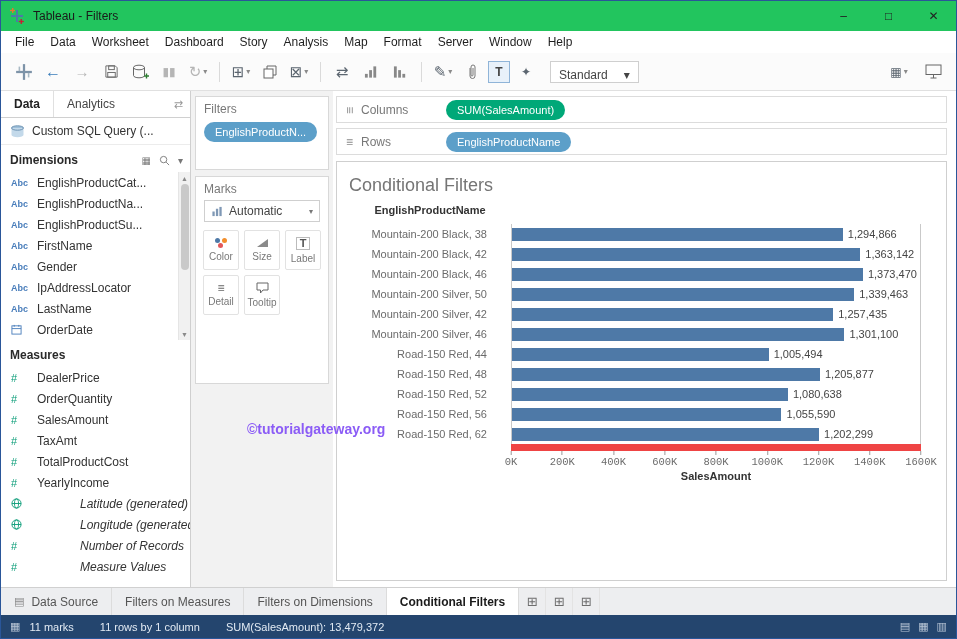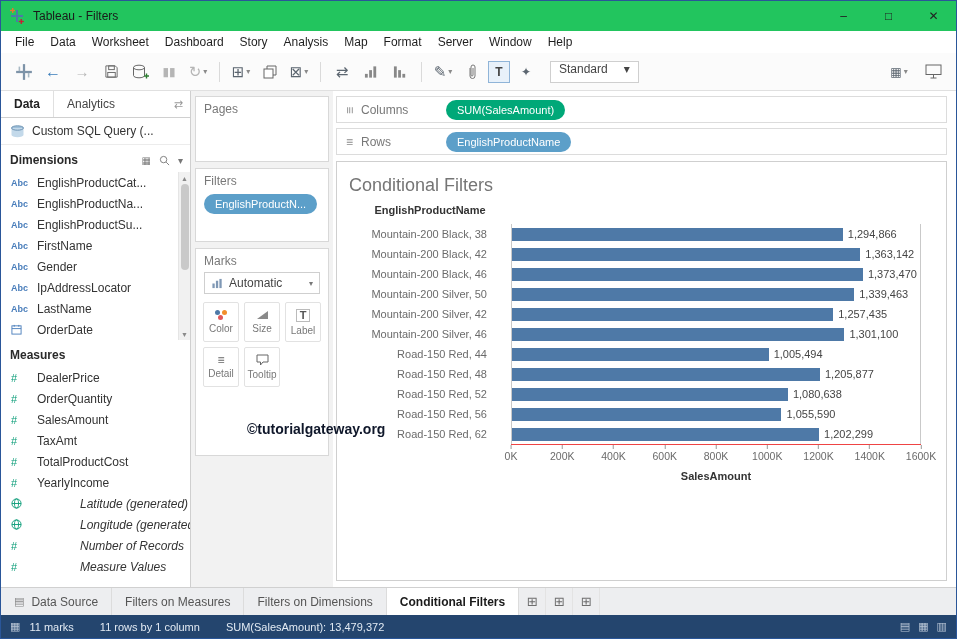--- a/index.html
+++ b/index.html
@@ -26,21 +26,21 @@
   .tb-btn{min-width:26px;height:26px;display:flex;align-items:center;justify-content:center;
           color:#5c6670;font-size:15px;gap:2px;}
   .tb-btn.small{font-size:12px;}
   .tb-btn.disabled{color:#b5b5b5;}
   .tb-btn .caret{font-size:8px;color:#8a8a8a;}
   .tb-sep{width:1px;height:20px;background:#dadada;margin:0 5px;}
   .tb-undo{color:#3a7dbb;font-weight:bold;font-size:16px;}
   .tb-label-toggle{width:22px;height:22px;border:1px solid #8fb4d8;background:#e8f1fa;
                    display:flex;align-items:center;justify-content:center;font-size:12px;
                    font-weight:bold;color:#444;}
-  .fit-select{height:22px;border:1px solid #cfcfcf;background:#fff;display:flex;align-items:flex-start;
+  .fit-select{height:22px;border:1px solid #cfcfcf;background:#fff;display:flex;align-items:flex-end;
               gap:16px;padding:0 8px;font-size:12px;color:#444;margin-left:8px;}
   .tb-right{margin-left:auto;display:flex;align-items:center;gap:8px;}
 
   
   .main{flex:1;display:flex;min-height:0;background:#fff;}
 
   
   .left-panel{width:190px;flex:none;border-right:1px solid #cfcfcf;display:flex;
               flex-direction:column;background:#fff;overflow:hidden;}
   .dp-tabs{height:27px;display:flex;align-items:stretch;border-bottom:1px solid #d0d0d0;flex:none;}
@@ -112,29 +112,29 @@
   .chart-grid::before{content:"";position:absolute;left:162px;top:0;bottom:0;
                       border-left:1px solid #c9c9c9;}
   .chart-grid::after{content:"";position:absolute;right:0;top:0;bottom:0;
                      border-right:1px solid #c9c9c9;}
   .bar-row{display:flex;height:20px;align-items:center;}
   .cat{width:162px;flex:none;padding-right:24px;text-align:right;font-size:11px;color:#6b6b6b;
        white-space:nowrap;}
   .bar-cell{width:410px;flex:none;display:flex;align-items:center;height:100%;}
   .bar{height:13px;background:#4e79a7;flex:none;}
   .val{margin-left:5px;font-size:11px;color:#454545;white-space:nowrap;}
-  .axis{margin-left:162px;width:410px;border-top:1px solid #ef4444;position:relative;height:18px;}
+  .axis{margin-left:162px;width:410px;border-top:7px solid #ef4444;position:relative;height:18px;font-family:Liberation Mono, monospace;}
   .tick{position:absolute;top:0;transform:translateX(-50%);text-align:center;}
   .tickmark{display:block;width:1px;height:4px;background:#9a9a9a;margin:0 auto;}
   .ticklabel{display:block;font-style:normal;font-size:10.5px;color:#6b6b6b;margin-top:1px;}
   .xlabel{margin-left:162px;width:410px;text-align:center;font-size:11px;font-weight:bold;
           color:#333;margin-top:8px;}
 
   
-  .watermark{position:absolute;left:246px;top:420px;color:#0f172a;font-weight:bold;
+  .watermark{position:absolute;left:246px;top:420px;color:#8b5cf6;font-weight:bold;
              font-size:14px;z-index:20;}
 
   
   .sheetbar{height:28px;flex:none;background:#edeef0;border-top:1px solid #d0d0d0;display:flex;
             align-items:stretch;font-size:12px;color:#555;}
   .stab{display:flex;align-items:center;gap:7px;padding:0 13px;border-right:1px solid #dcdcdc;
         white-space:nowrap;}
   .stab.active{background:#fff;color:#1a1a1a;font-weight:bold;}
   .stab-icon{color:#8a8a8a;font-size:11px;}
   .newtab-btn{width:27px;display:flex;align-items:center;justify-content:center;color:#6e6e6e;
@@ -419,23 +419,20 @@
           <span class="f-label italic">Number of Records</span>
         </div>
         <div class="field-row">
           <span class="f-icon hash">#</span>
           <span class="f-label italic">Measure Values</span>
         </div>
       </div>
     </div>
 
     <div class="mid-panel">
-      <div class="card pages-card">
-        <div class="card-title">Pages</div>
-      </div>
       <div class="card filters-card">
         <div class="card-title">Filters</div>
         <div class="pill blue filter-pill">
           <span>EnglishProductN...</span>
         </div>
       </div>
       <div class="card marks-card">
         <div class="card-title">Marks</div>
         <div class="marks-select">
           <span>

